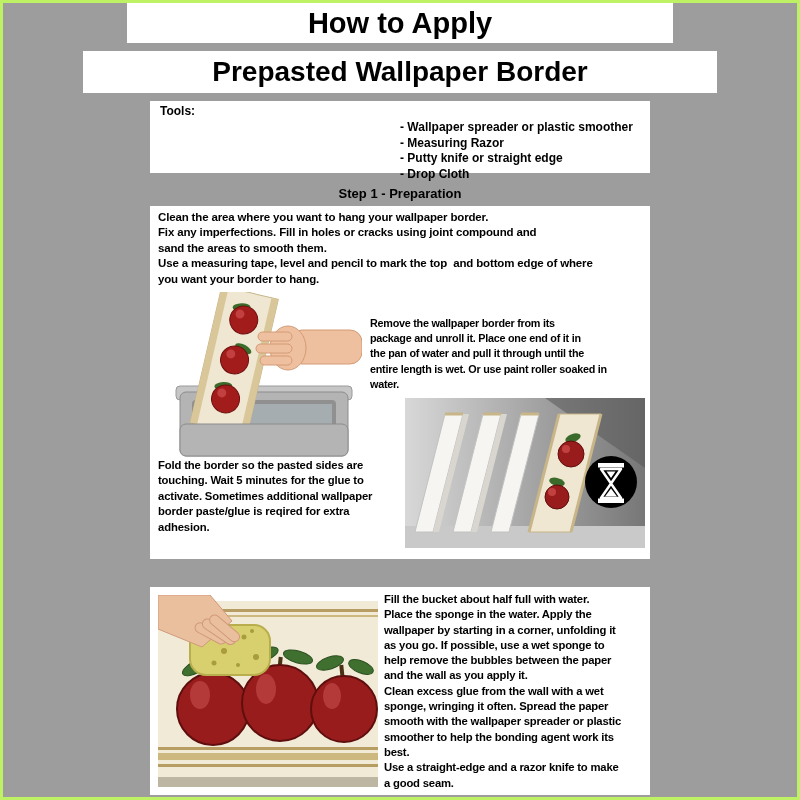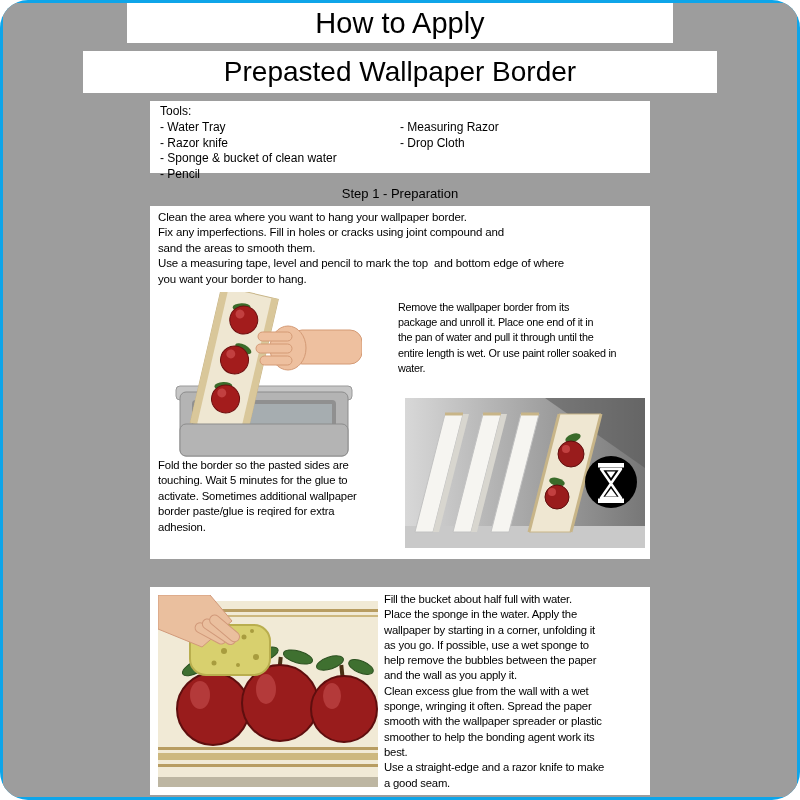--- a/index.html
+++ b/index.html
@@ -1,38 +1,38 @@
 <!DOCTYPE html>
 <html><head>
 <meta charset="utf-8">
 <style>
   html,body{margin:0;padding:0;background:#fff;}
   .page{
-    position:relative;width:800px;height:800px;background:#0ea5e9;
-    font-family:"Liberation Sans",sans-serif;font-weight:normal;color:#000;overflow:hidden;border-radius:28px;
+    position:relative;width:800px;height:800px;background:#bef264;
+    font-family:"Liberation Sans",sans-serif;font-weight:bold;color:#000;overflow:hidden;
   }
   .frame{position:absolute;left:3px;top:3px;width:794px;height:794px;background:#9d9d9d;}
   .banner{position:absolute;background:#fff;display:flex;align-items:center;justify-content:center;}
   .banner1{left:127px;top:3px;width:546px;height:40px;font-size:29px;}
   .banner2{left:83px;top:51px;width:634px;height:42px;font-size:28px;}
   .tools{position:absolute;left:150px;top:101px;width:500px;height:72px;background:#fff;box-sizing:border-box;font-size:12px;line-height:15.5px;}
   .tools-label{position:absolute;left:10px;top:3px;}
   .tools-col{position:absolute;top:19px;}
   .tools-col1{left:10px;}
   .tools-col2{left:250px;}
   .tools-col div{white-space:nowrap;}
   .step-band{position:absolute;left:0;width:800px;text-align:center;font-size:13px;}
   .step-band1{top:186px;}
   .step-band2{top:544px;margin-top:46px;}
   .content{position:absolute;left:150px;width:500px;background:#fff;}
   .content1{top:206px;height:353px;}
   .content2{top:587px;height:208px;}
   .para{margin:0;white-space:pre-wrap;letter-spacing:-0.15px;}
   .intro{position:absolute;left:8px;top:4px;width:488px;font-size:11.5px;line-height:15.4px;}
-  .txt-soak{position:absolute;left:220px;top:94px;width:278px;font-size:10.8px;line-height:15.2px;letter-spacing:-0.25px;margin-left:28px;}
+  .txt-soak{position:absolute;left:220px;top:110px;width:278px;font-size:10.8px;line-height:15.2px;letter-spacing:-0.25px;}
   .txt-fold{position:absolute;left:8px;top:252px;width:222px;font-size:11.3px;line-height:15.4px;}
   .txt-step2{position:absolute;left:234px;top:5px;width:264px;font-size:11.3px;line-height:15.3px;letter-spacing:-0.2px;}
   .img-soak{position:absolute;left:12px;top:86px;width:200px;height:172px;}
   .img-fold{position:absolute;left:255px;top:192px;width:240px;height:150px;}
   .img-sponge{position:absolute;left:8px;top:8px;width:220px;height:192px;}
 </style>
 </head>
 <body>
 
 <div class="page">
@@ -40,28 +40,24 @@
 
   <div class="banner banner1">
     <span>How to Apply</span>
   </div>
   <div class="banner banner2">
     <span>Prepasted Wallpaper Border</span>
   </div>
 
   <div class="tools">
     <div class="tools-label">Tools:</div>
-    <div class="tools-col tools-col1">
-      <div>- Water Tray</div>
-      <div>- Razor knife</div>
-      <div>- Sponge &amp; bucket of clean water</div>
-      <div>- Pencil</div>
-    </div>
     <div class="tools-col tools-col2">
+      <div>- Wallpaper spreader or plastic smoother</div>
       <div>- Measuring Razor</div>
+      <div>- Putty knife or straight edge</div>
       <div>- Drop Cloth</div>
     </div>
   </div>
 
   <div class="step-band step-band1">
     <span>Step 1 - Preparation</span>
   </div>
 
   <div class="content content1">
     <p class="para intro">Clean the area where you want to hang your wallpaper border.

